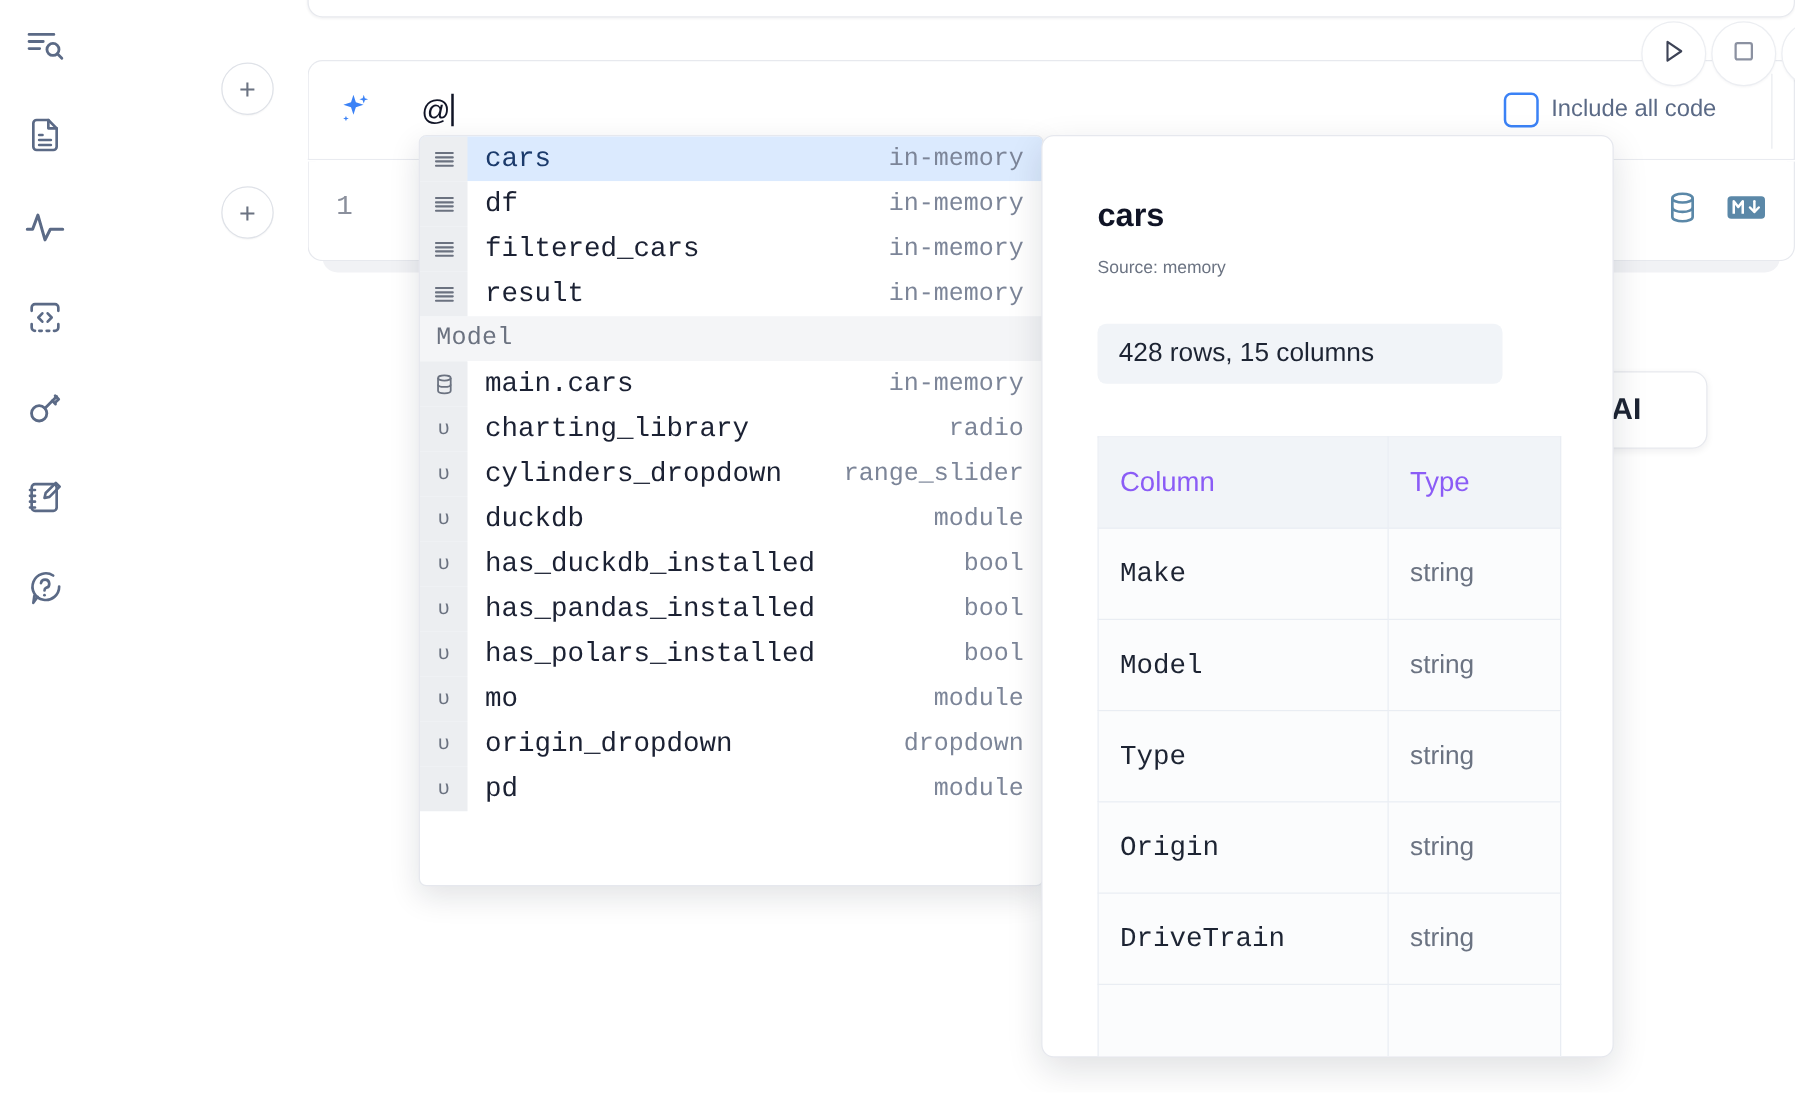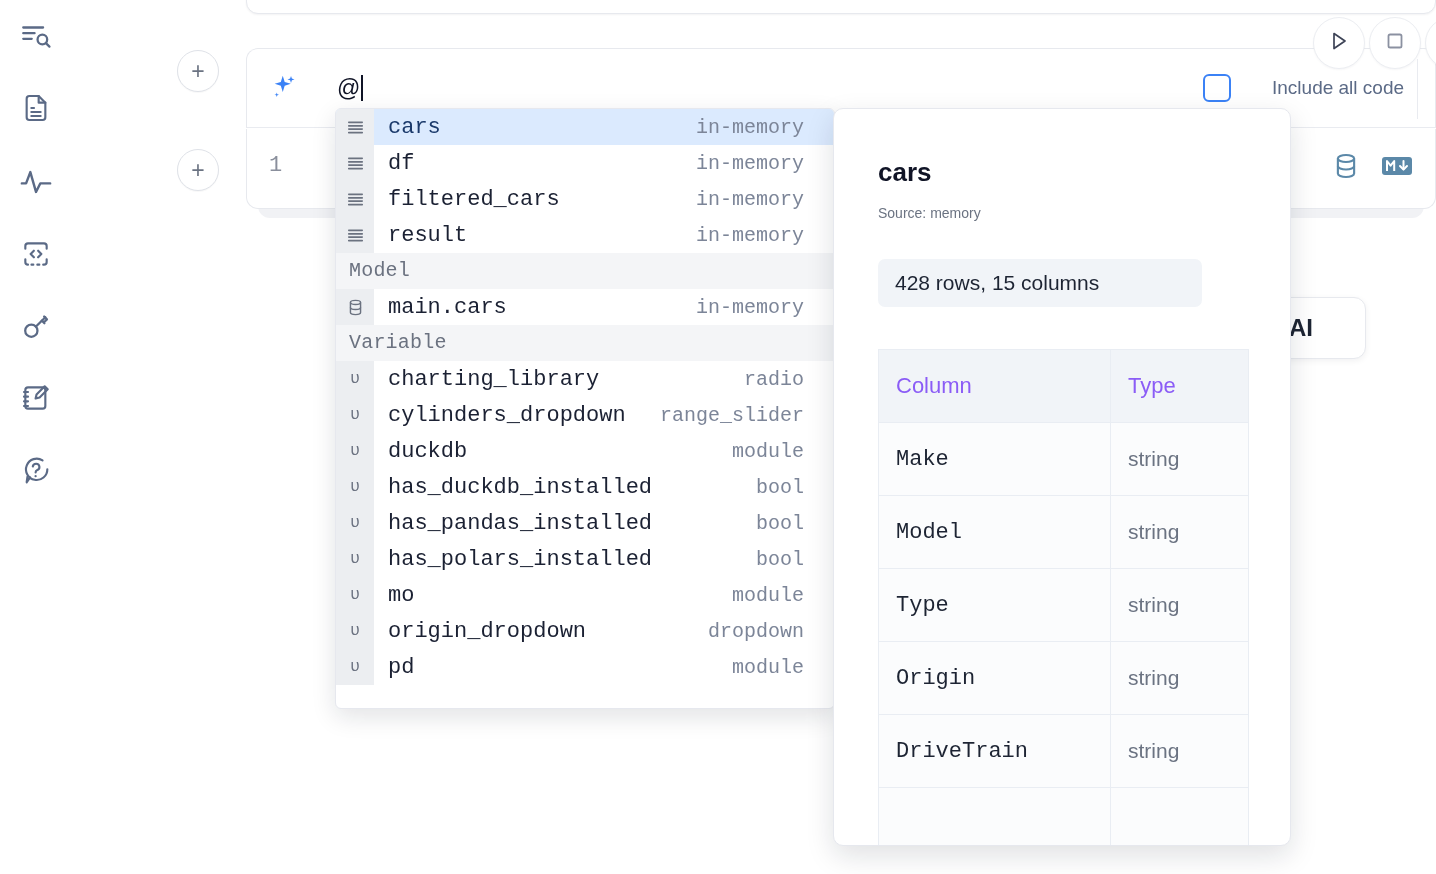--- a/index.html
+++ b/index.html
@@ -67,21 +67,21 @@
   #third-btn { left: 1425px; top: 17px; }
 
   .include-row {
     position: absolute; left: 1203px; top: 74px;
     display: flex; align-items: center; gap: 10px;
   }
   .chk {
     width: 28px; height: 28px; border-radius: 6px;
     border: 2px solid #3b82f6; background: #fff; cursor: pointer; flex: 0 0 auto;
   }
-  .include-label { font-size: 19px; color: #5b6a86; white-space: nowrap; margin-left: 31px; }
+  .include-label { font-size: 19px; color: #5b6a86; white-space: nowrap; }
 
   
   .code-cell {
     position: absolute; left: 246px; top: 129px; width: 1190px; height: 80px;
     background: #fff; border: 1px solid #e7e9ee; border-top: none;
     border-bottom-left-radius: 12px; border-bottom-right-radius: 12px;
   }
   .code-cell-shadow {
     position: absolute; left: 258px; top: 200px; width: 1166px; height: 18px;
     background: #f1f2f5; border-bottom-left-radius: 12px; border-bottom-right-radius: 12px;
@@ -119,21 +119,21 @@
   .opt-gutter {
     width: 38px; height: 36px; flex: 0 0 38px;
     display: flex; align-items: center; justify-content: center;
     background: #eceef1; color: #6b7280;
   }
   .opt-label {
     padding-left: 14px; font-size: 22px; color: #1b2133; white-space: nowrap;
   }
   .opt.sel .opt-label { color: #1b3a6b; }
   .opt-meta {
-    margin-left: auto; padding-right: 30px; font-size: 20px; color: #7c8598; white-space: nowrap;
+    margin-left: auto; padding-right: 15px; font-size: 20px; color: #7c8598; white-space: nowrap;
   }
 
   
   .detail-panel {
     position: absolute; left: 833px; top: 108px; width: 458px; height: 738px;
     background: #fff; border: 1px solid #e6e8ee; border-radius: 10px;
     box-shadow: 0 10px 28px rgba(16,24,40,.13); overflow: hidden;
   }
   .dp-title { position: absolute; left: 44px; top: 48px; font-size: 26px; font-weight: 700; color: #101426; }
   .dp-source { position: absolute; left: 44px; top: 96px; font-size: 14px; color: #6b7382; }
@@ -338,21 +338,20 @@
           <span class="opt-gutter">
             <svg width="19" height="19" viewBox="0 0 24 24" fill="none" stroke="currentColor" stroke-width="1.8">
               <ellipse cx="12" cy="5.6" rx="6.4" ry="2.6"></ellipse>
               <path d="M5.6 5.6v12.8c0 1.44 2.87 2.6 6.4 2.6s6.4-1.16 6.4-2.6V5.6"></path>
               <path d="M5.6 12c0 1.44 2.87 2.6 6.4 2.6s6.4-1.16 6.4-2.6"></path>
             </svg>
           </span>
           <span class="opt-label">main.cars</span>
           <span class="opt-meta">in-memory</span>
         </div>
-        <div class="grp-header">Variable</div>
         <div class="opt variable">
           <span class="opt-gutter">
             <span class="vglyph">υ</span>
           </span>
           <span class="opt-label">charting_library</span>
           <span class="opt-meta">radio</span>
         </div>
         <div class="opt variable">
           <span class="opt-gutter">
             <span class="vglyph">υ</span>

